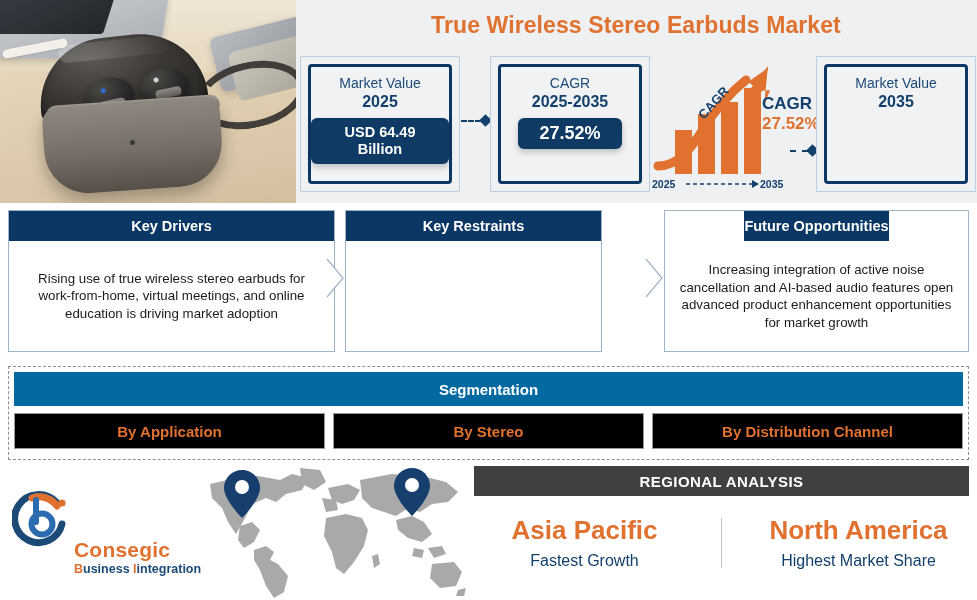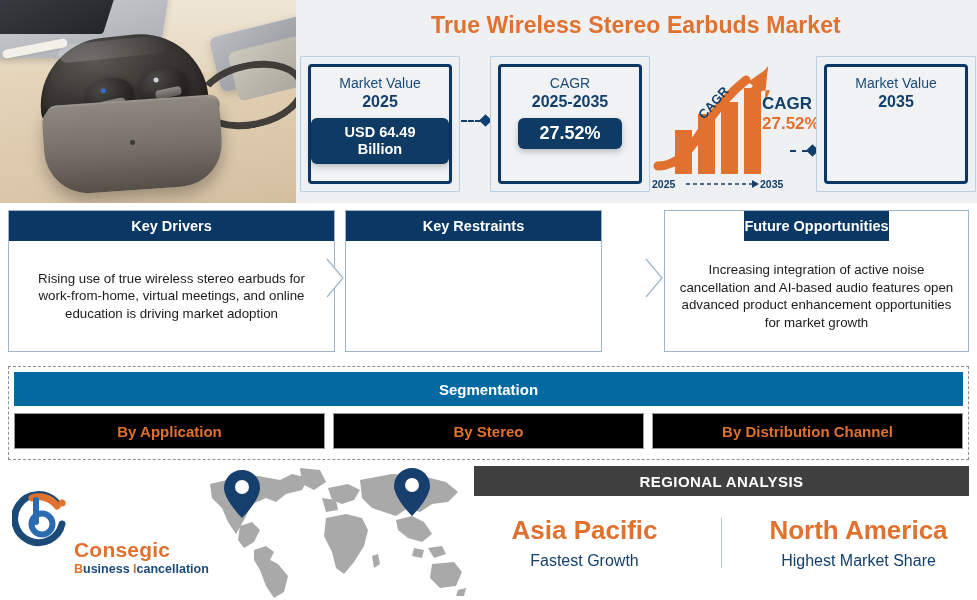--- a/index.html
+++ b/index.html
@@ -278,21 +278,21 @@
         <svg width="58" height="58" viewBox="0 0 58 58">
           <path d="M44,12 A24,24 0 1,0 50,34" stroke="#1b4a77" stroke-width="7" fill="none" stroke-linecap="round"></path>
           <path d="M20,8 A22,22 0 0,1 45,16" stroke="#e0712f" stroke-width="7" fill="none" stroke-linecap="round"></path>
           <circle cx="50" cy="13" r="3.6" fill="#e0712f"></circle>
           <path d="M24,10 L24,32" stroke="#2b6cb0" stroke-width="6" fill="none" stroke-linecap="round"></path>
           <circle cx="30" cy="34" r="10.5" fill="none" stroke="#2b6cb0" stroke-width="6"></circle>
         </svg>
       </div>
       <div class="logo-txt">
         <div class="logo-main">Consegic</div>
-        <div class="logo-sub"><span class="o">B</span><span>usiness </span><span class="o">I</span><span>cancellation</span></div>
+        <div class="logo-sub"><span class="o">B</span><span>usiness </span><span class="o">I</span><span>integration</span></div>
       </div>
     </div>
 
     <div class="map">
       <svg width="272" height="136" viewBox="0 0 272 136">
         <g fill="#a9a9a9">
 
           <path d="M14,20 L40,14 L62,12 L84,16 L96,10 L112,14 L106,26 L90,30 L80,38 L70,34 L56,40 L48,56 L40,70 L32,58 L26,44 L16,34 Z"></path>
           <path d="M44,62 L56,58 L64,66 L58,78 L48,84 L42,76 Z"></path>
 

